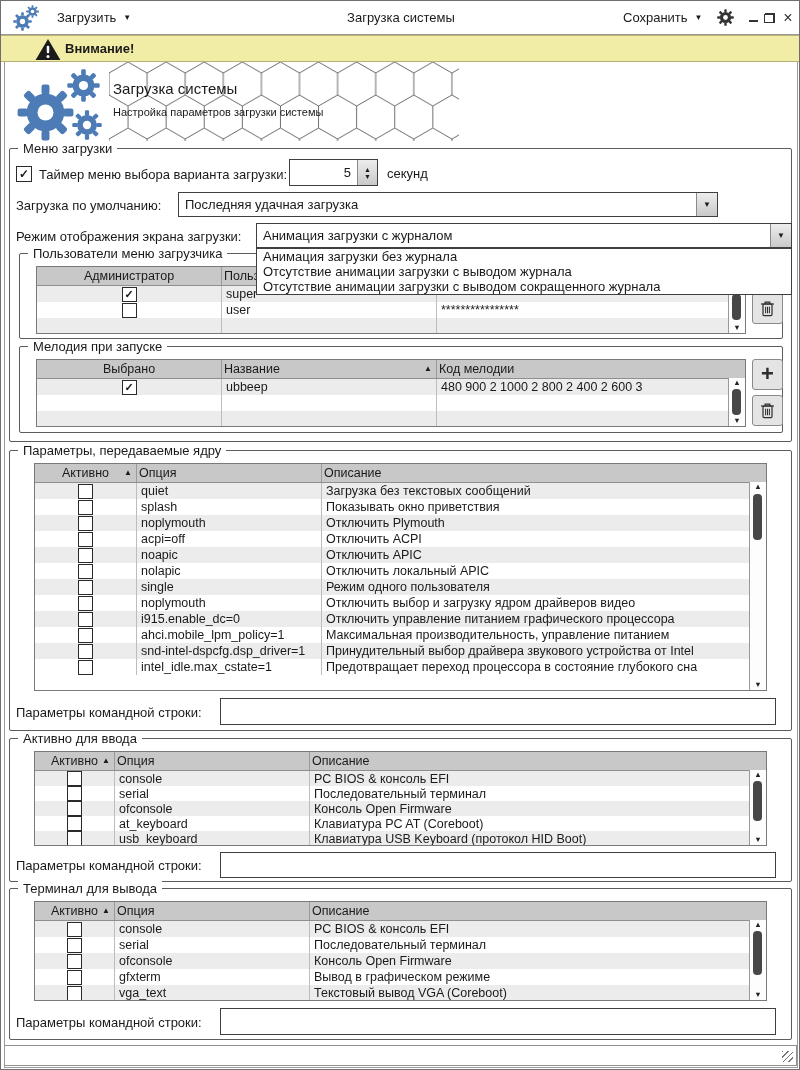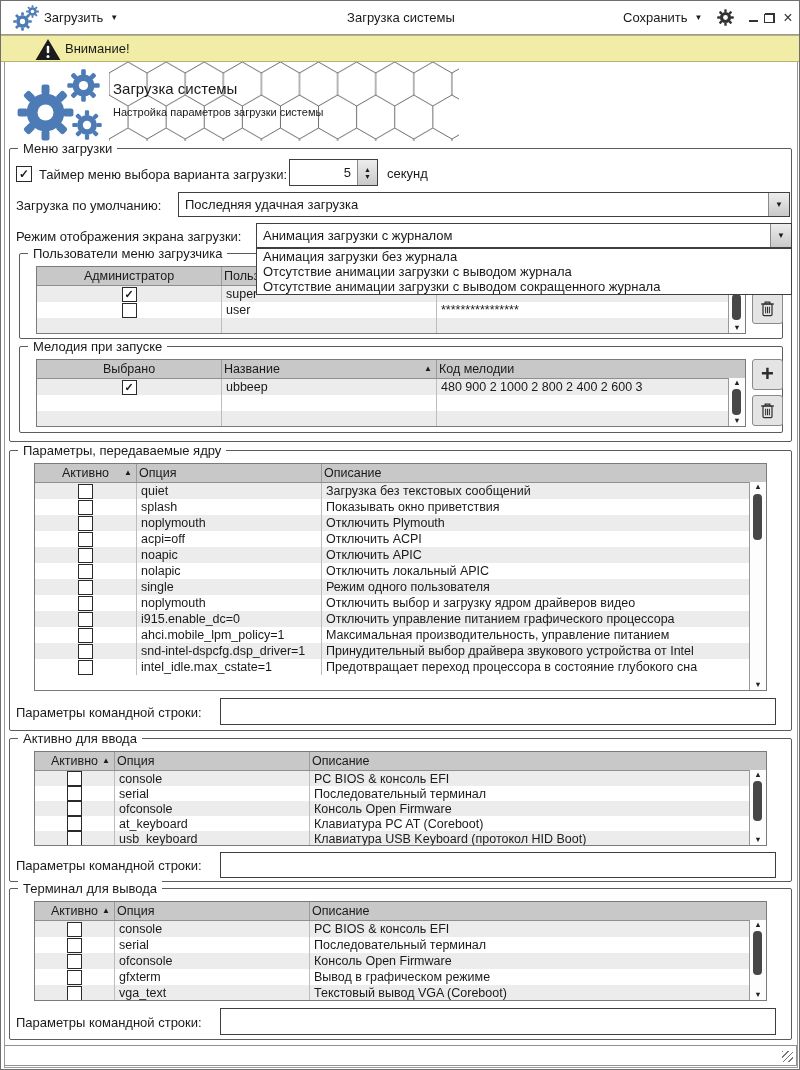--- a/index.html
+++ b/index.html
@@ -16,21 +16,21 @@
   .tb-btn{position:absolute;top:0;height:33px;display:flex;align-items:center;gap:7px;cursor:default;}
   .tri{font-size:8px;color:#1a1a1a;line-height:1;}
   .winctl{position:absolute;top:0;height:33px;display:flex;align-items:center;justify-content:center;color:#333;}
   .min-line{display:inline-block;width:9px;border-bottom:2px solid #333;margin-top:6px;}
   .maxbox{position:relative;width:11px;height:10px;display:inline-block;}
   .maxbox .m1{position:absolute;left:0;bottom:0;width:8px;height:7px;border:1px solid #333;background:#fff;}
   .maxbox .m2{position:absolute;right:0;top:0;width:8px;height:7px;border:1px solid #333;border-top-width:2px;}
   .close-x{font-size:16px;line-height:1;color:#333;}
   
   .warnbar{position:absolute;left:0;top:34px;width:800px;height:27px;background:#f1eda6;
-    border-top:1px solid #b9b273;border-bottom:1px solid #b9b273;box-sizing:border-box;display:flex;align-items:center;}
+    border-top:1px solid #b9b273;border-bottom:1px solid #b9b273;box-sizing:border-box;display:flex;align-items:center;font-weight:bold;}
   .warn-txt{margin-left:64px;}
   .warn-ic{position:absolute;left:34px;top:3px;}
   
   .hero-title{position:absolute;left:112px;top:79px;font-size:15px;}
   .hero-sub{position:absolute;left:112px;top:105px;font-size:11px;}
   
   .gbox{position:absolute;border:1px solid #5c5c5c;border-radius:2px;box-sizing:border-box;background:transparent;}
   .legend{position:absolute;top:-8px;left:8px;background:#fff;padding:0 5px;font-size:13px;white-space:nowrap;}
   .lbl{position:absolute;white-space:nowrap;}
   
@@ -115,21 +115,21 @@
 </svg>
 
 <div class="window">
 
   <div class="toolbar">
     <div class="win-title">Загрузка системы</div>
     <svg class="abs" style="left:12px;top:4px" width="27" height="26" viewBox="0 0 27 26">
       <use href="#gear" x="0" y="7" width="19" height="19" fill="#4c7bb5"></use>
       <use href="#gear" x="13" y="0" width="13" height="13" fill="#4c7bb5"></use>
     </svg>
-    <div class="tb-btn" style="left:43px">
+    <div class="tb-btn" style="left:56px">
       <span>Загрузить</span>
       <span class="tri">▼</span>
     </div>
     <div class="tb-btn" style="left:622px">
       <span>Сохранить</span>
       <span class="tri">▼</span>
     </div>
     <svg class="abs" style="left:716px;top:8px" width="17" height="17" viewBox="0 0 100 100">
       <use href="#gear" fill="#333333"></use>
     </svg>
@@ -182,21 +182,21 @@
   <div class="spin" style="left:288px;top:158px;width:89px;height:27px">
     <span class="spin-val">5</span>
     <span class="spin-btn">
       <span class="su">▲</span>
       <span class="sd">▼</span>
     </span>
   </div>
   <span class="lbl" style="left:386px;top:165px">секунд</span>
 
   <span class="lbl" style="left:15px;top:197px">Загрузка по умолчанию:</span>
-  <div class="combo" style="left:177px;top:191px;width:612px;height:25px">
+  <div class="combo" style="left:177px;top:191px;width:540px;height:25px">
     <span class="combo-text">Последняя удачная загрузка</span>
     <span class="combo-btn">
       <span class="tri">▼</span>
     </span>
   </div>
 
   <span class="lbl" style="left:15px;top:228px">Режим отображения экрана загрузки:</span>
   <div class="combo" style="left:255px;top:222px;width:536px;height:25px">
     <span class="combo-text">Анимация загрузки с журналом</span>
     <span class="combo-btn">

